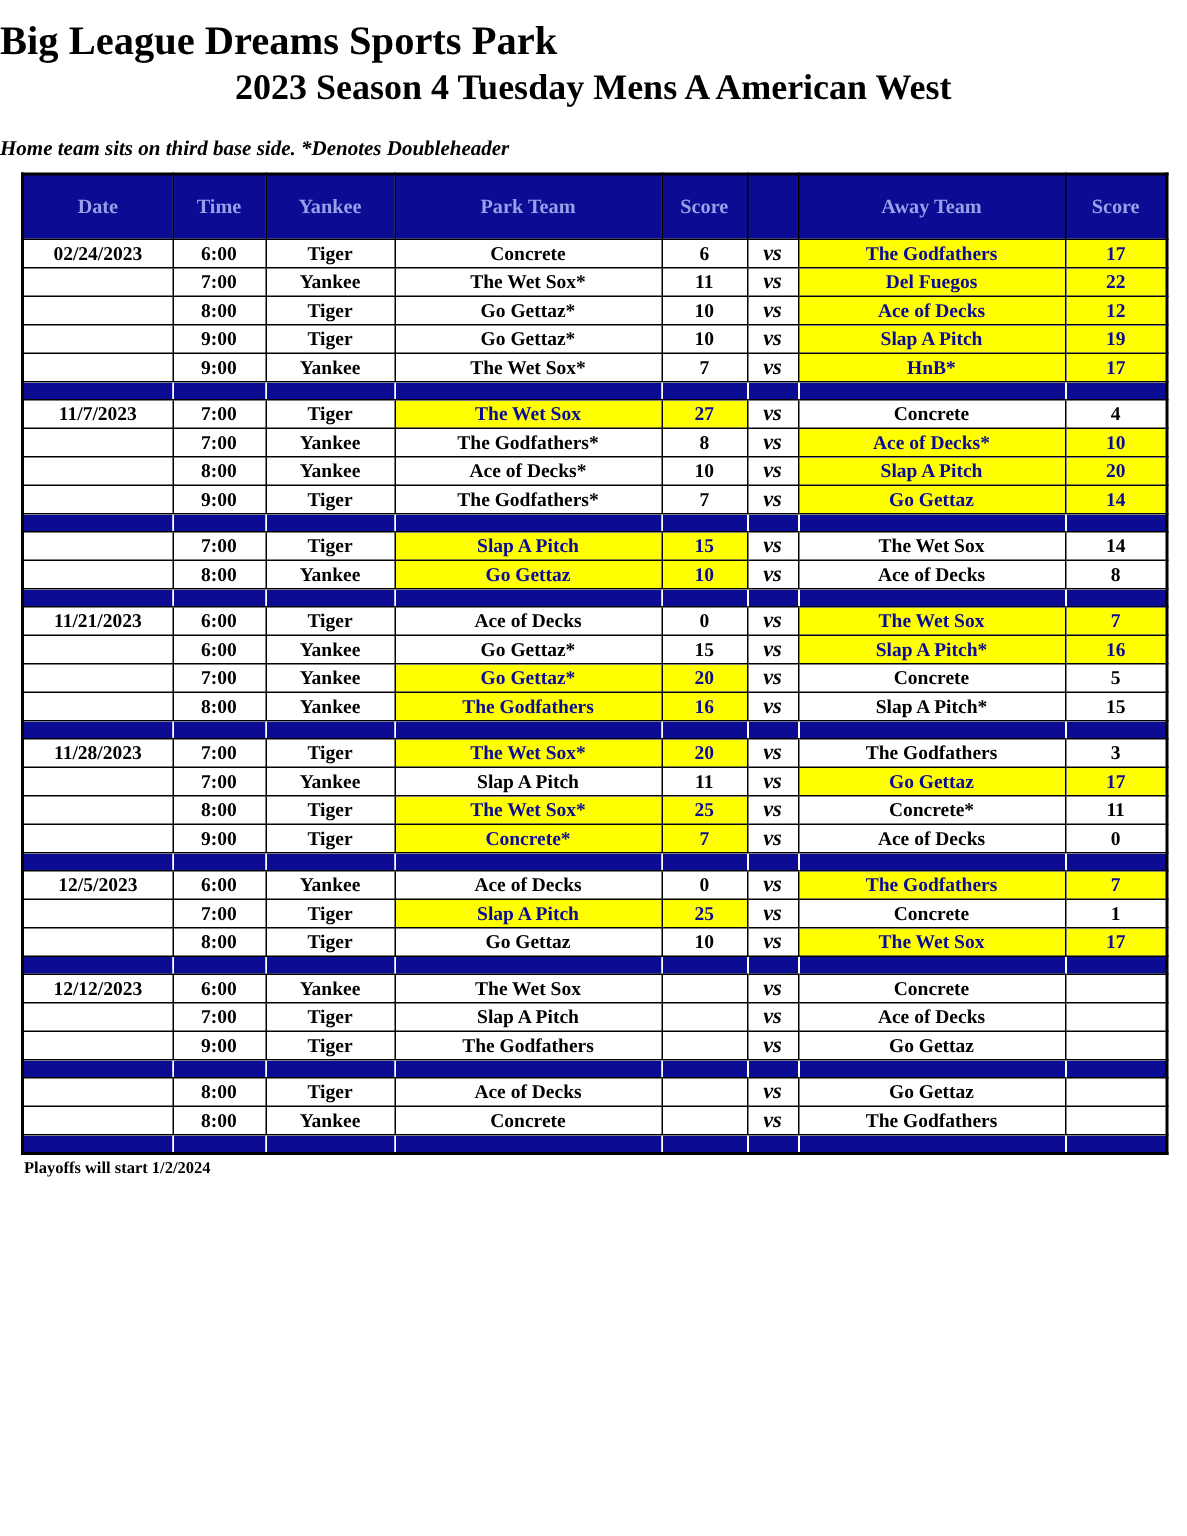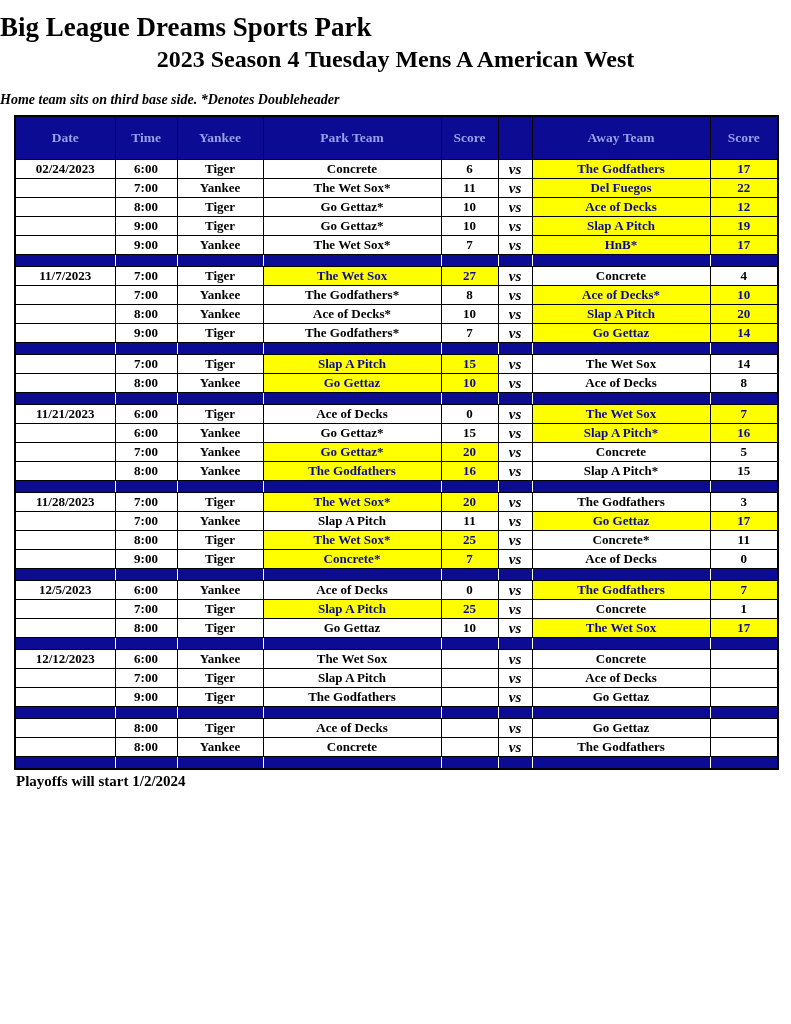--- a/index.html
+++ b/index.html
@@ -51,21 +51,21 @@
     white-space:nowrap;overflow:hidden;background:#fff;
   }
   td.win{background:var(--hl);color:var(--hl-text);}
   td.vs-cell{font-style:italic;font-size:15px;}
   tr.sep td{
     background:var(--navy);height:11px;line-height:11px;
     border-top:1.5px solid #000;border-bottom:1.5px solid #000;
     border-left:1px solid #fff;border-right:1px solid #fff;
   }
   .page-footer{
-    margin:3px 0 0 16px;font-size:15px;font-weight:bold;
+    margin:3px 0 0 16px;font-size:11px;font-weight:bold;
   }
 </style>
 </head>
 <body>
 
 <div class="page">
 
   <div class="page-title">Big League Dreams Sports Park</div>
   <div class="page-subtitle">2023 Season 4 Tuesday Mens A American West</div>
   <div class="page-note">Home team sits on third base side.  *Denotes Doubleheader</div>

